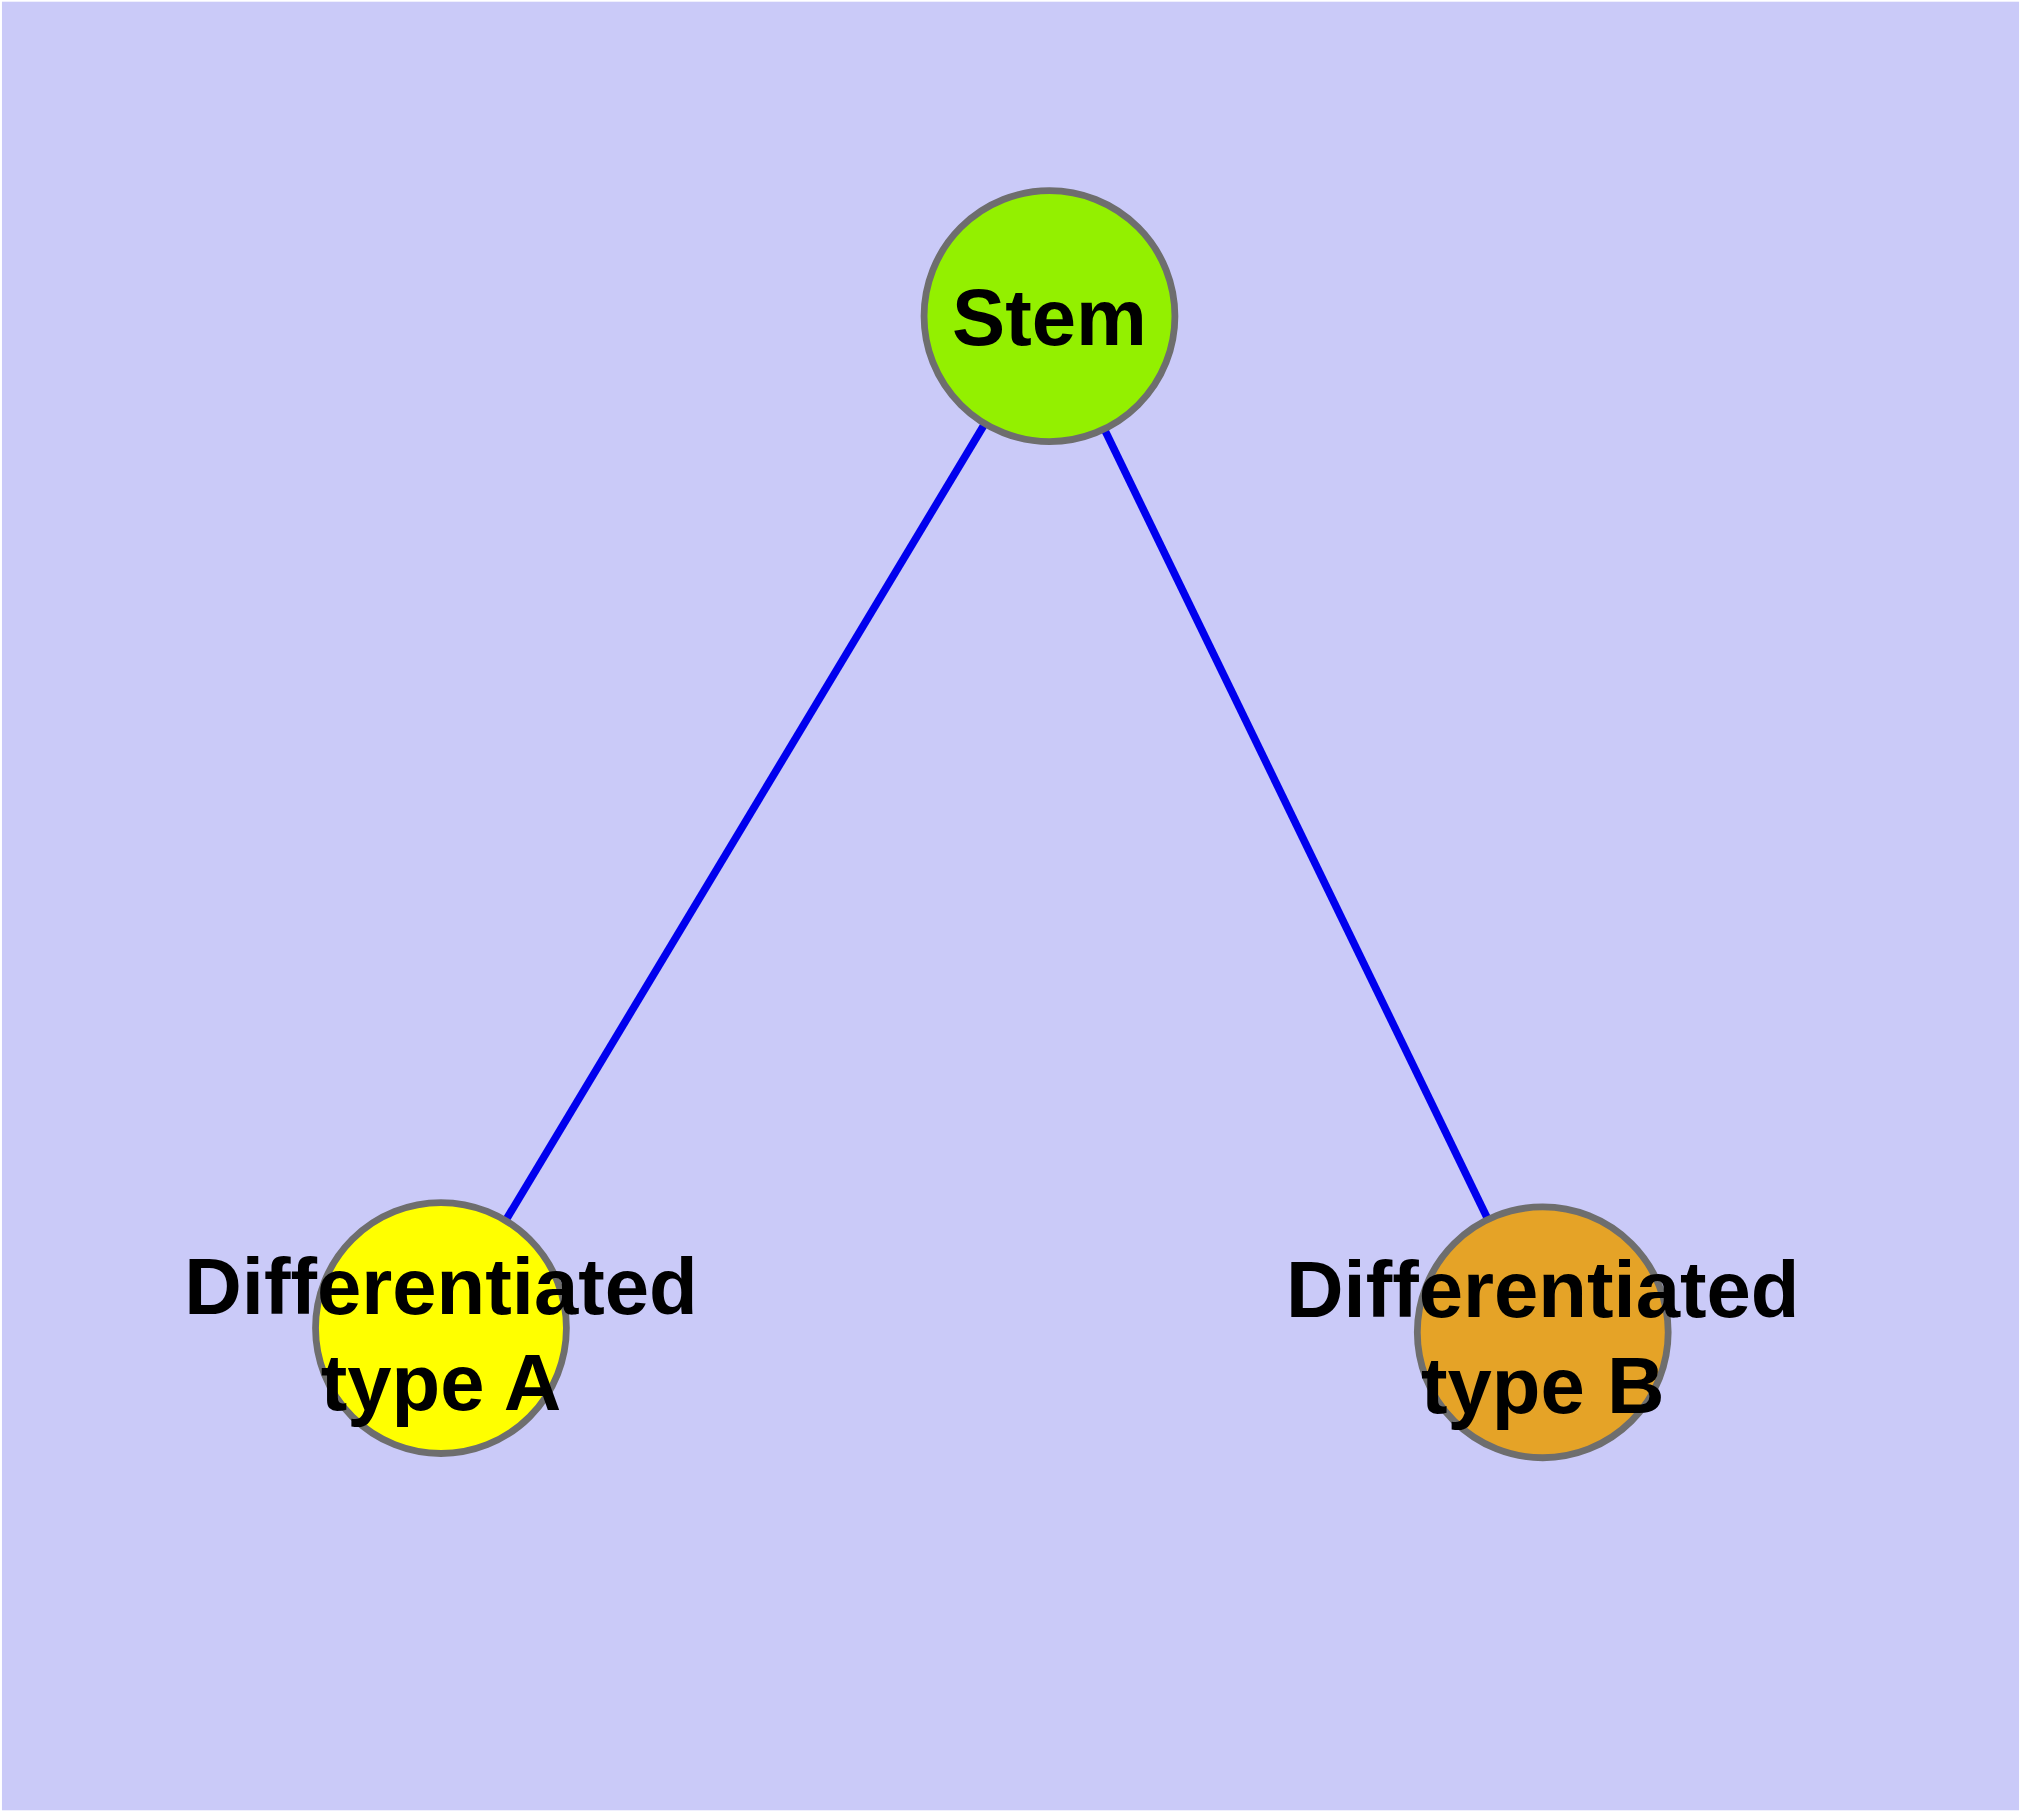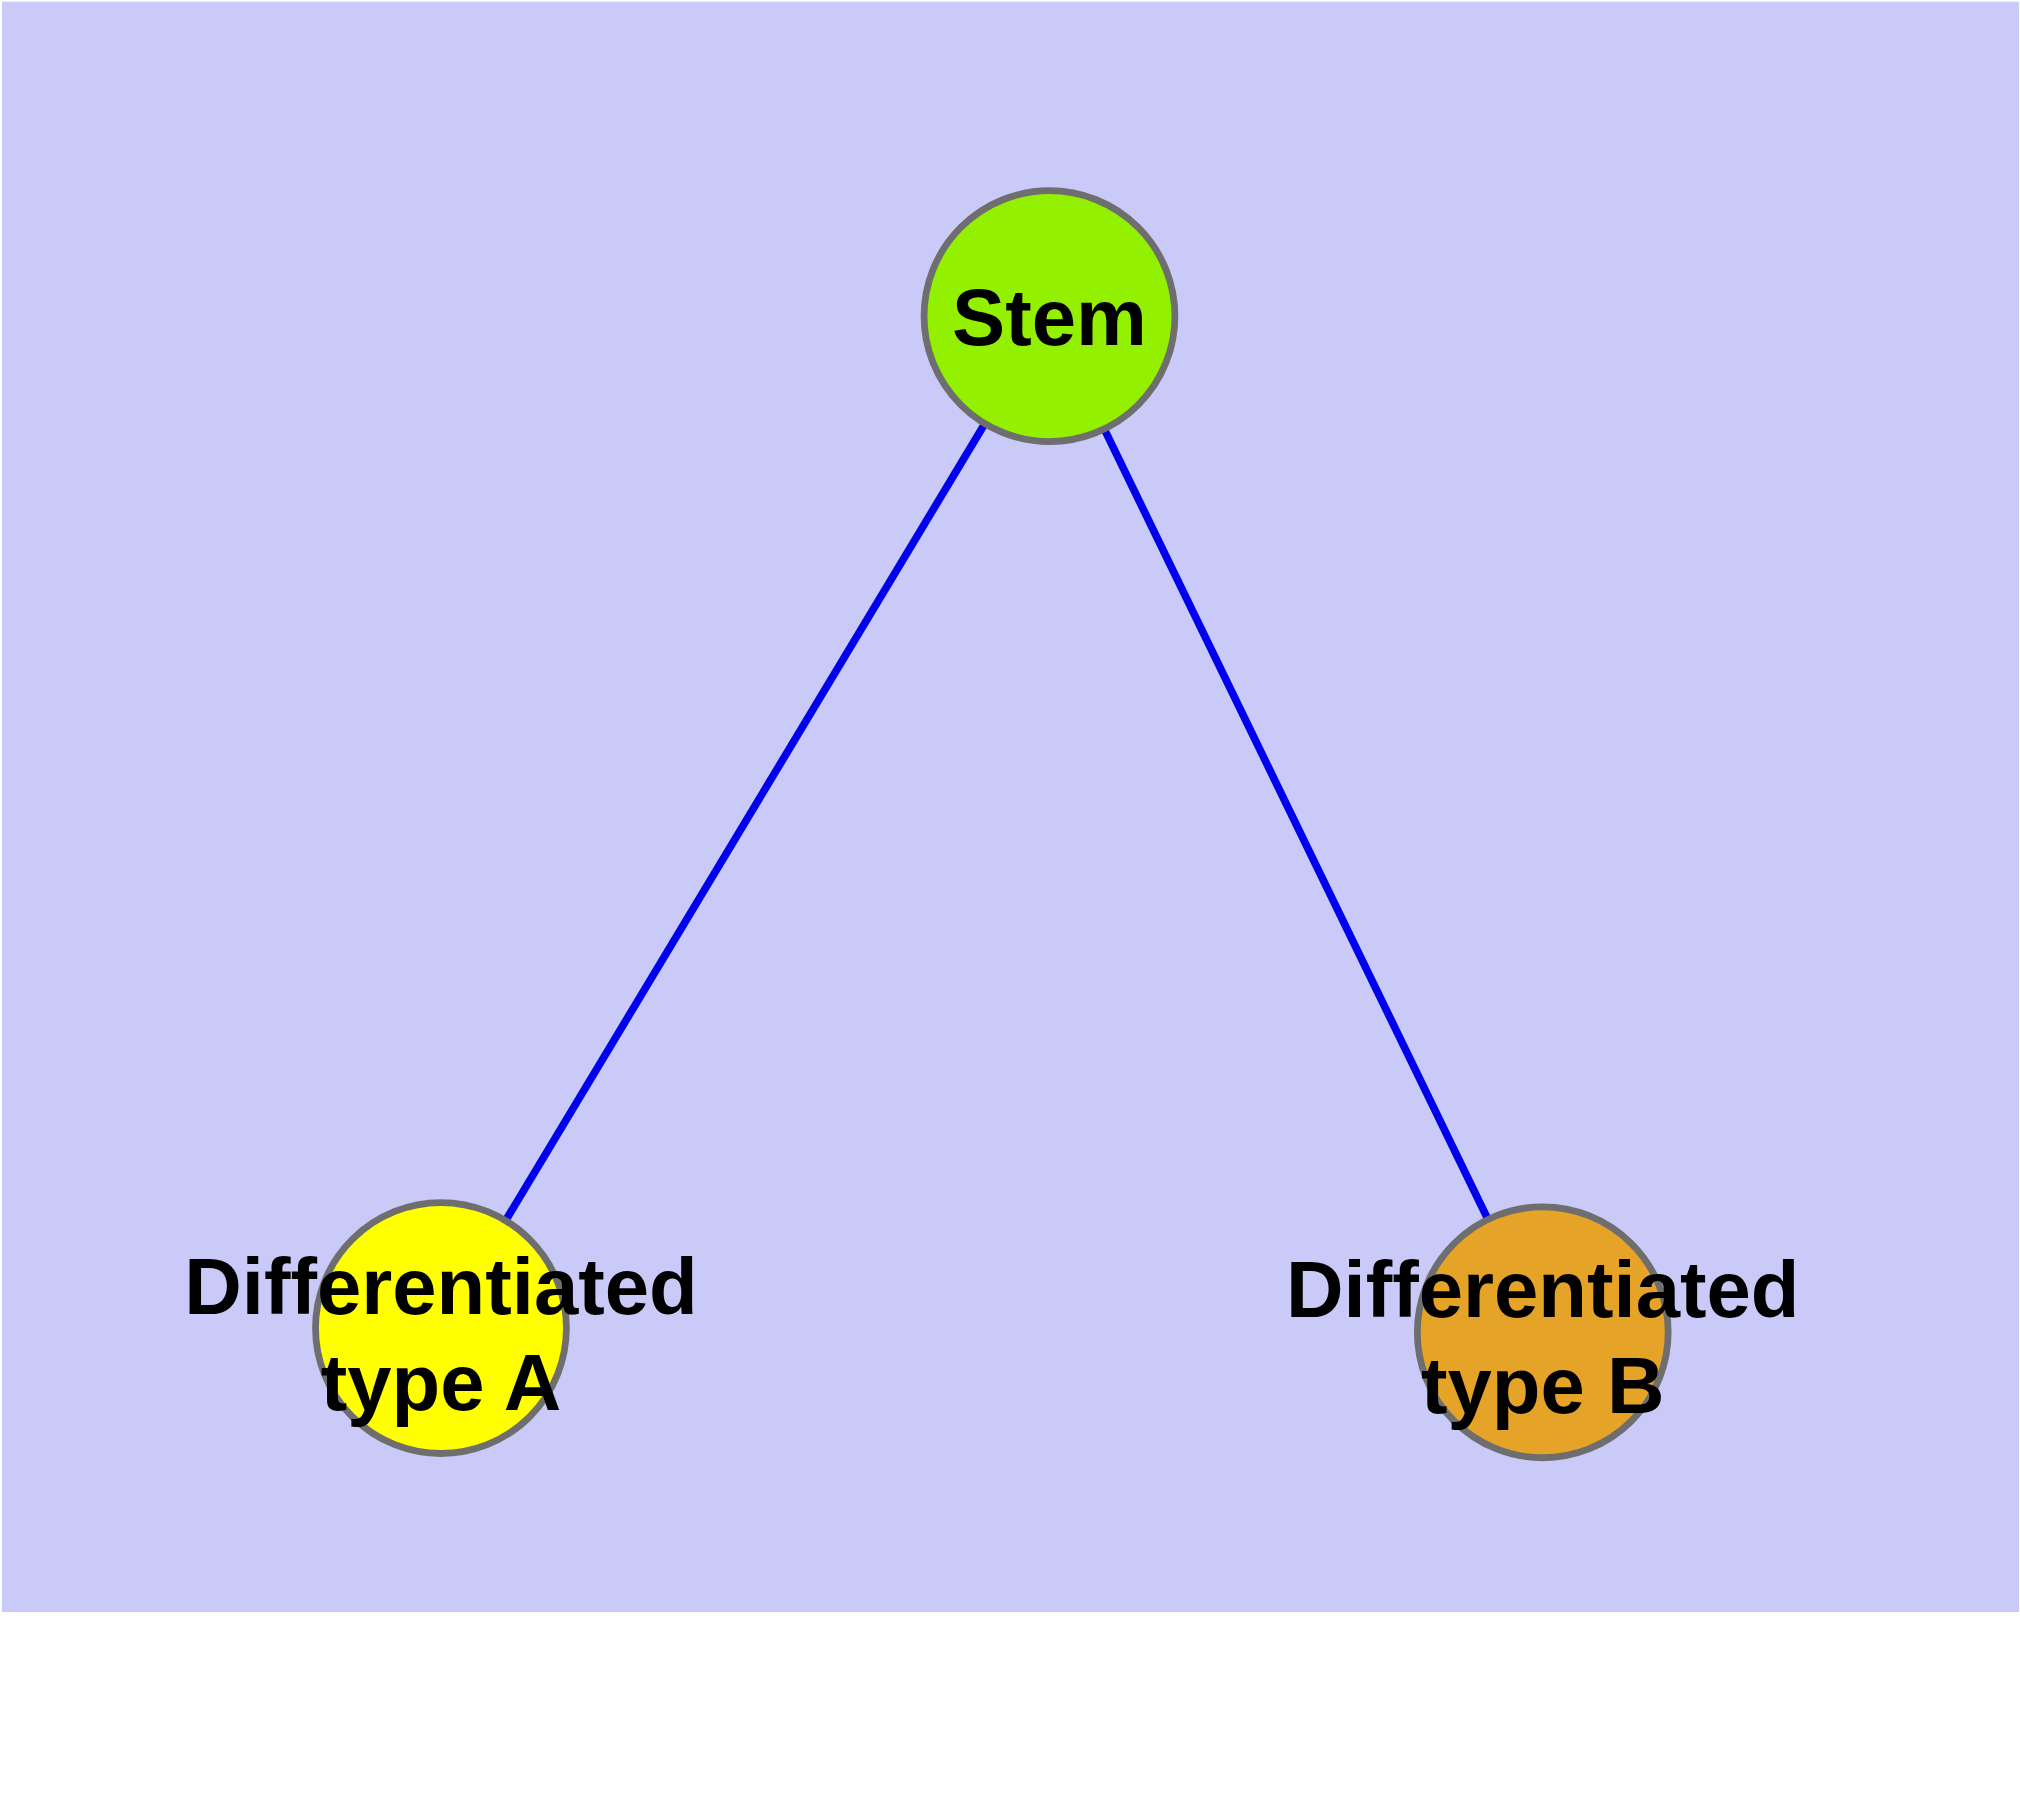--- a/index.html
+++ b/index.html
@@ -2,21 +2,21 @@
 <html style="font-size:13.6px"><head>
 <meta charset="utf-8">
 <style>
   html, body {
     margin: 0;
     padding: 0;
     background: #ffffff;
   }
   .canvas-wrap {
     width: 2021px;
-    height: 1612px;
+    height: 1812px;
     position: relative;
     text-align: center;
   }
   svg.graph {
     display: block;
     width: 2021px;
     height: 1812px;
     font-family: "Liberation Sans", sans-serif;
   }
   .node-circle {

